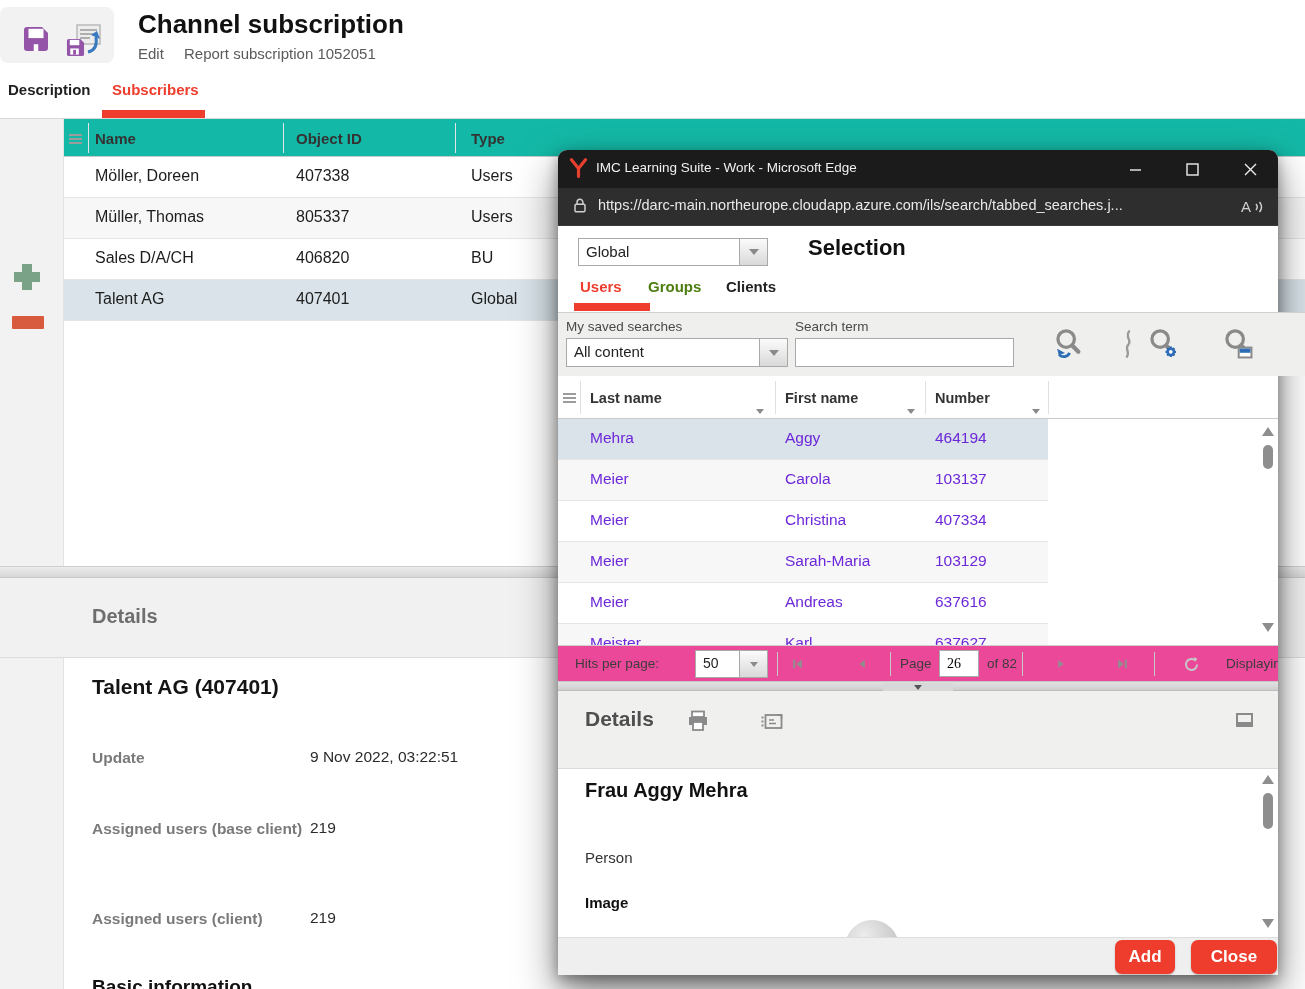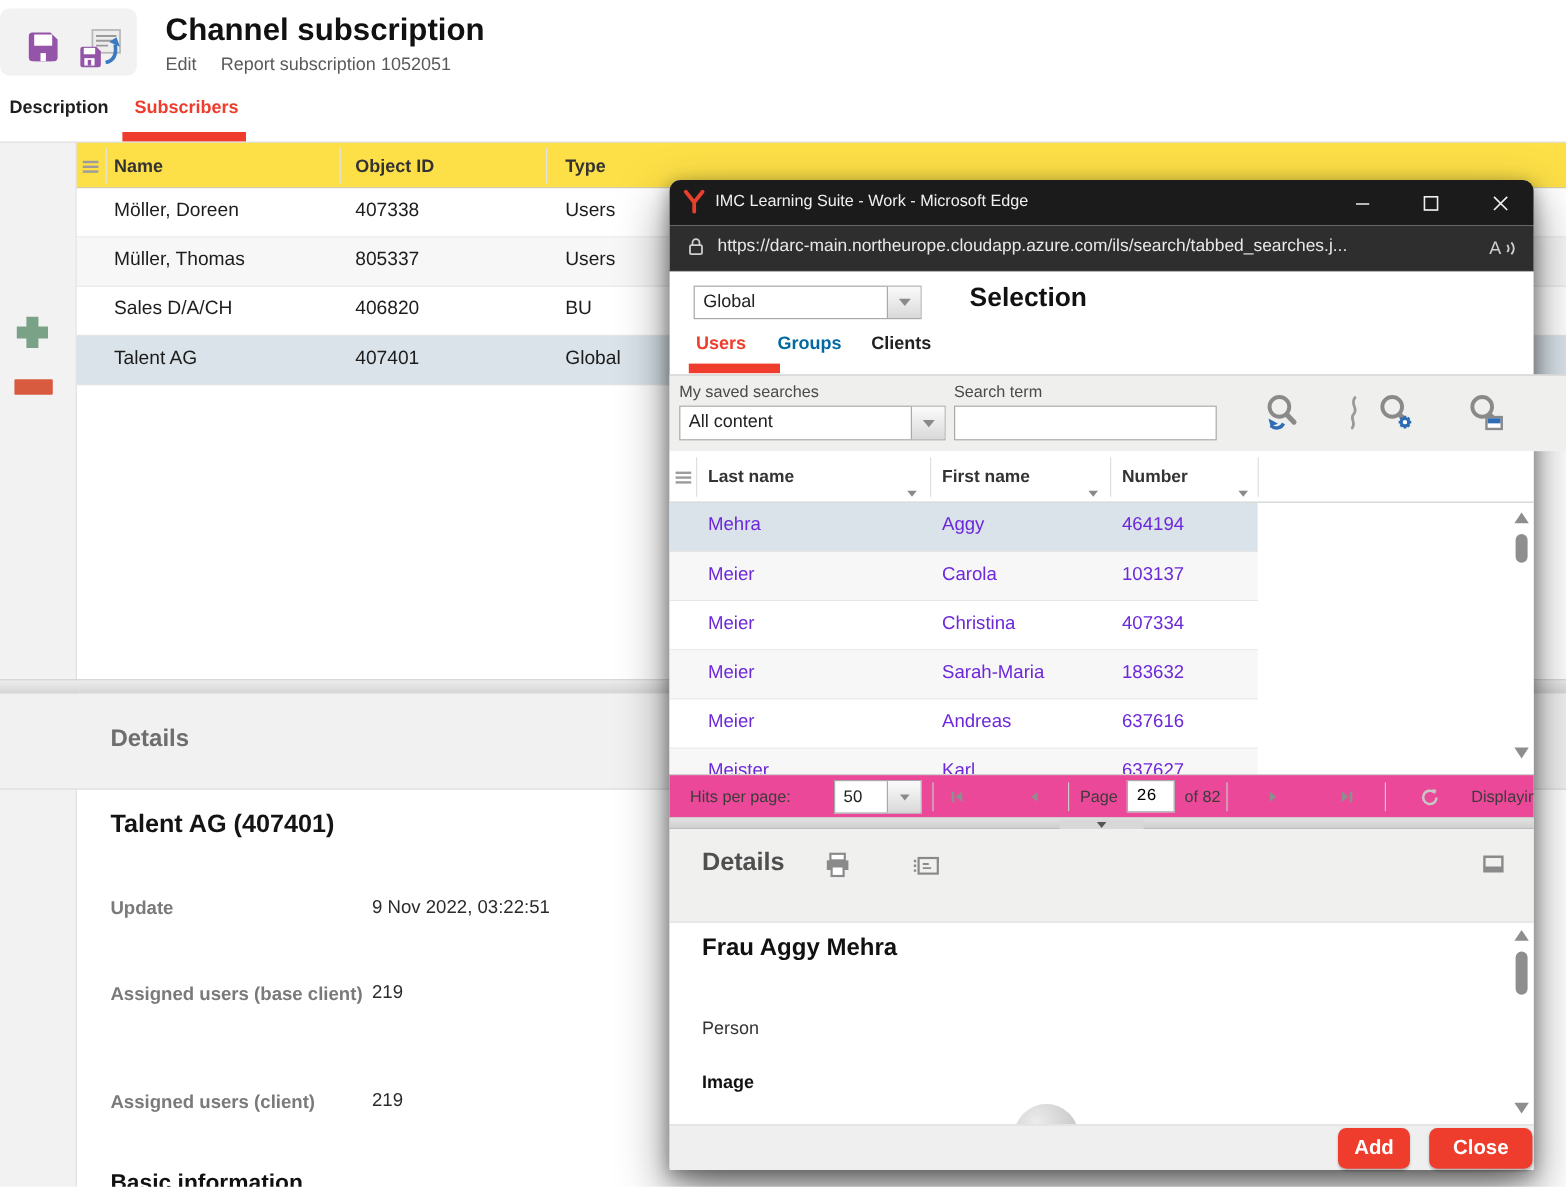--- a/index.html
+++ b/index.html
@@ -7,21 +7,21 @@
 body{position:relative;overflow:hidden;background:#fff;font-family:"Liberation Sans","DejaVu Sans",sans-serif;color:#1d1d1d}
 .abs{position:absolute}
 
 .toolbar-box{left:0;top:7px;width:114px;height:56px;background:#f2f2f2;border-radius:8px}
 .page-title{left:138px;top:9px;font-size:26px;font-weight:bold;color:#111}
 .page-sub{top:45px;font-size:15px;color:#5a5a5a}
 .bgtab{top:81px;font-size:15px;font-weight:bold}
 .bgtab-underline{left:102px;top:110px;width:103px;height:8px;background:#ee3d2c}
 .topline{left:0;top:118px;width:1305px;height:1px;background:#d8d8d8}
 .sidebar{left:0;top:119px;width:64px;height:870px;background:#f2f2f3;border-right:1px solid #e2e2e2}
-.bghead{left:64px;top:119px;width:1241px;height:38px;background:#fde047;border-bottom:1px solid #c9c9c9;font-size:15px;font-weight:bold;color:#333}
+.bghead{left:64px;top:119px;width:1241px;height:38px;background:#14b8a6;border-bottom:1px solid #c9c9c9;font-size:15px;font-weight:bold;color:#333}
 .bghead .sep{position:absolute;top:4px;width:1px;height:30px;background:#e3e3e3}
 .bgrow{left:64px;width:1241px;height:41px;background:#fff;border-bottom:1px solid #e5e5e5;font-size:16px;color:#1d1d1d}
 .bgrow.alt{background:#f7f7f7}
 .bgrow.sel{background:#d9e3e9}
 .bgrow span,.bghead span{position:absolute;white-space:nowrap}
 .bgrow span{top:10px}
 .col-name{left:31px}.col-oid{left:232px}.col-type{left:407px}
 .hamburger i{display:block;width:13px;height:2px;background:#9c9c9c;margin:2px 0}
 .bgsplit{left:0;top:566px;width:1305px;height:12px;background:linear-gradient(#ececec,#d7d7d7);border-top:1px solid #cfcfcf;border-bottom:1px solid #c9c9c9}
 .details-band{left:0;top:578px;width:1305px;height:80px;background:#f1f1f1;border-bottom:1px solid #ddd}
@@ -42,21 +42,21 @@
 .combo{position:absolute;background:#fff;border:1px solid #a9a9a9;display:flex}
 .combo .val{flex:1;padding:4px 7px;font-size:15px;color:#222;white-space:nowrap;overflow:hidden}
 .combo .cbtn{width:28px;border-left:1px solid #a9a9a9;background:linear-gradient(#fbfbfb,#d9d9d9);display:flex;align-items:center;justify-content:center}
 .tri-d{width:0;height:0;border-left:5px solid transparent;border-right:5px solid transparent;border-top:6px solid #8a8a8a}
 .tri-d.sm{border-left-width:4px;border-right-width:4px;border-top-width:5px}
 .sel-heading{left:250px;top:85px;font-size:22px;font-weight:bold;color:#111}
 .ptab{top:128px;font-size:15px;font-weight:bold}
 .ptab-underline{left:16px;top:153px;width:76px;height:8px;background:#ee3d2c}
 .search-panel{left:0;top:162px;width:772px;height:64px;background:#efefee;border-top:1px solid #cfcfcf}
 .plabel{position:absolute;font-size:13.5px;color:#4a4a4a;white-space:nowrap}
-.ptxt{position:absolute;border:1px solid #a9a9a9;background:#fff;font-size:15px;padding:6px 7px;font-family:Liberation Mono, monospace}
+.ptxt{position:absolute;border:1px solid #a9a9a9;background:#fff;font-size:15px;padding:6px 7px;font-family:Liberation Serif, serif}
 .phead{left:0;top:226px;width:720px;height:43px;background:#fff;border-bottom:1px solid #c9c9c9;font-size:14.5px;font-weight:bold;color:#333}
 .phead span{position:absolute;top:14px;white-space:nowrap}
 .phead .sep{position:absolute;top:5px;width:1px;height:33px;background:#e0e0e0}
 .phead .sort{position:absolute;top:19px}
 .prows{left:0;top:269px;width:720px;height:226px;overflow:hidden;background:#fff}
 .prow{position:absolute;left:0;width:490px;height:41px;background:#fff;border-bottom:1px solid #e5e5e5;font-size:15.5px;color:#6d28d9}
 .prow.alt{background:#f7f7f7}
 .prow.sel{background:#d9e3e9}
 .prow span{position:absolute;top:10px;white-space:nowrap}
 .pc1{left:32px}.pc2{left:227px}.pc3{left:377px}
@@ -218,21 +218,21 @@
 
   <div class="combo" style="left:20px;top:88px;width:190px;height:28px">
     <span class="val">Global</span>
     <span class="cbtn">
         <span class="tri-d"></span>
       </span>
   </div>
   <div class="abs sel-heading">Selection</div>
 
   <div class="abs ptab" style="left:22px;color:#ee3d2c">Users</div>
-  <div class="abs ptab" style="left:90px;color:#0369a1">Groups</div>
+  <div class="abs ptab" style="left:90px;color:#4d7c0f">Groups</div>
   <div class="abs ptab" style="left:168px;color:#222">Clients</div>
   <div class="abs ptab-underline"></div>
 
   <div class="abs search-panel">
     <span class="plabel" style="left:8px;top:6px">My saved searches</span>
     <div class="combo" style="left:8px;top:25px;width:222px;height:29px">
       <span class="val">All content</span>
       <span class="cbtn">
           <span class="tri-d"></span>
         </span>
@@ -306,21 +306,21 @@
       <span class="pc3">103137</span>
     </div>
     <div class="prow" style="top:82px">
       <span class="pc1">Meier</span>
       <span class="pc2">Christina</span>
       <span class="pc3">407334</span>
     </div>
     <div class="prow alt" style="top:123px">
       <span class="pc1">Meier</span>
       <span class="pc2">Sarah-Maria</span>
-      <span class="pc3">183632</span>
+      <span class="pc3">103129</span>
     </div>
     <div class="prow" style="top:164px">
       <span class="pc1">Meier</span>
       <span class="pc2">Andreas</span>
       <span class="pc3">637616</span>
     </div>
     <div class="prow alt" style="top:205px">
       <span class="pc1">Meister</span>
       <span class="pc2">Karl</span>
       <span class="pc3">637627</span>

